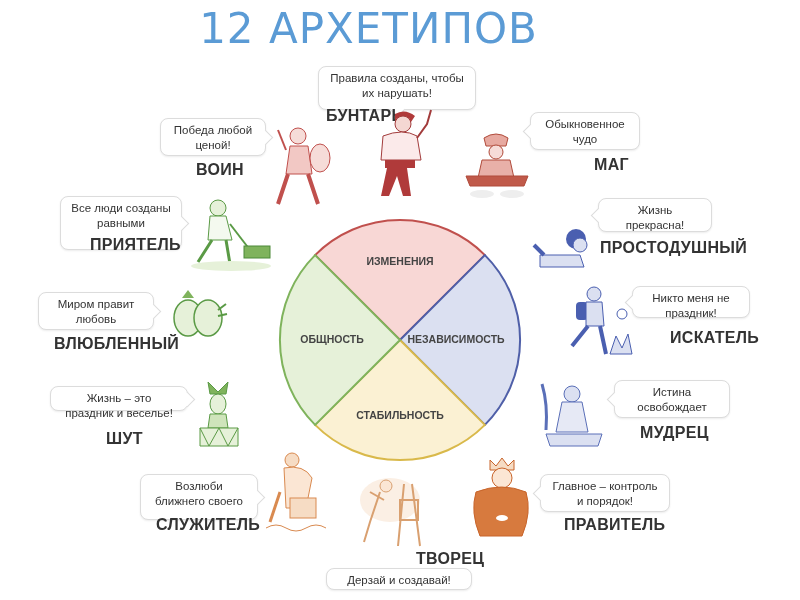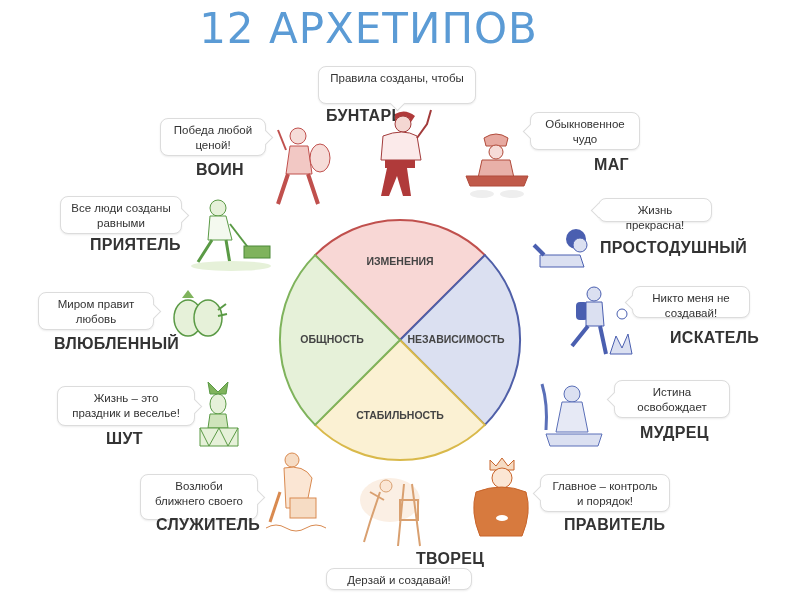--- a/index.html
+++ b/index.html
@@ -37,22 +37,23 @@
     <path d="M130,130 L214.9,214.9 A120,120 0 0 1 45.1,214.9 Z" fill="#fbf1d3" stroke="#d9b94a" stroke-width="2"></path>
 
     <path d="M130,130 L45.1,214.9 A120,120 0 0 1 45.1,45.1 Z" fill="#e6f1d9" stroke="#7fb35c" stroke-width="2"></path>
     <text class="wheel-label" x="130" y="55" text-anchor="middle">ИЗМЕНЕНИЯ</text>
     <text class="wheel-label" x="186" y="133" text-anchor="middle">НЕЗАВИСИМОСТЬ</text>
     <text class="wheel-label" x="130" y="209" text-anchor="middle">СТАБИЛЬНОСТЬ</text>
     <text class="wheel-label" x="62" y="133" text-anchor="middle">ОБЩНОСТЬ</text>
   </svg>
 </div>
 
-<div class="bubble tail-bottom" style="left:318px; top:66px; width:158px; height:38px;">
+<div class="bubble tail-bottom" style="left:318px; top:66px; width:158px; height:44px;">
   <div>Правила созданы, чтобы</div>
+  <div>их нарушать!</div>
 </div>
 <div class="name" style="left:326px; top:107px;">БУНТАРЬ</div>
 <svg class="figure" style="left:365px; top:108px;" width="70" height="92" viewBox="0 0 70 92">
   <path d="M30 6 q10 -6 20 2 l-4 6 q-8 -4 -16 0z" fill="#b03a3a"></path>
   <circle cx="38" cy="16" r="8" fill="#f4d7d2" stroke="#a23b3b"></circle>
   <path d="M18 28 q20 -8 34 0 l4 24 h-40z" fill="#fbeaea" stroke="#a23b3b"></path>
   <path d="M52 30 l10 -14 l4 -14" stroke="#a23b3b" stroke-width="2" fill="none"></path>
   <rect x="20" y="52" width="30" height="8" fill="#b03a3a"></rect>
   <path d="M22 60 l-6 28 h8 l8 -20 l6 20 h8 l-4 -28z" fill="#b03a3a"></path>
 </svg>
@@ -77,35 +78,35 @@
 <div class="name" style="left:568px; top:156px;padding-left:26px;">МАГ</div>
 <svg class="figure" style="left:462px; top:130px;" width="70" height="70" viewBox="0 0 70 70">
   <path d="M22 8 q12 -8 24 0 l-2 8 h-20z" fill="#e7a9a0" stroke="#b04a3a"></path>
   <circle cx="34" cy="22" r="7" fill="#f6dcd8" stroke="#b04a3a"></circle>
   <path d="M20 30 h28 l4 18 h-36z" fill="#e8b0a8" stroke="#b04a3a"></path>
   <path d="M4 46 h62 l-4 10 h-54z" fill="#c05a4a" stroke="#b04a3a"></path>
   <ellipse cx="20" cy="64" rx="12" ry="4" fill="#eee"></ellipse>
   <ellipse cx="50" cy="64" rx="12" ry="4" fill="#eee"></ellipse>
 </svg>
 
-<div class="bubble tail-right" style="left:60px; top:196px; width:122px; height:38px;">
+<div class="bubble tail-right" style="left:60px; top:196px; width:122px; height:54px;">
   <div>Все люди созданы</div>
   <div>равными</div>
 </div>
 <div class="name" style="left:90px; top:236px;">ПРИЯТЕЛЬ</div>
 <svg class="figure" style="left:186px; top:196px;" width="90" height="76" viewBox="0 0 90 76">
   <circle cx="32" cy="12" r="8" fill="#e6f1d9" stroke="#5a9a45"></circle>
   <path d="M24 20 h16 l6 24 h-24z" fill="#f4f9ef" stroke="#5a9a45"></path>
   <path d="M44 28 l20 26" stroke="#5a9a45" stroke-width="2"></path>
   <rect x="58" y="50" width="26" height="12" fill="#7fb35c" stroke="#4c8a39"></rect>
   <path d="M26 44 l-14 22 M40 44 l4 24" stroke="#5a9a45" stroke-width="3"></path>
   <ellipse cx="45" cy="70" rx="40" ry="5" fill="#e6f1d9"></ellipse>
 </svg>
 
-<div class="bubble tail-left" style="left:598px; top:198px; width:114px; height:24px;">
+<div class="bubble tail-left" style="left:598px; top:198px; width:114px; height:34px;">
   <div>Жизнь</div>
   <div>прекрасна!</div>
 </div>
 <div class="name" style="left:600px; top:239px;">ПРОСТОДУШНЫЙ</div>
 <svg class="figure" style="left:530px; top:225px;" width="70" height="50" viewBox="0 0 70 50">
   <circle cx="46" cy="14" r="10" fill="#4a5fb0"></circle>
   <circle cx="50" cy="20" r="7" fill="#dbe0f1" stroke="#4a5fb0"></circle>
   <path d="M10 30 h40 l4 12 h-44z" fill="#dbe0f1" stroke="#4a5fb0"></path>
   <path d="M4 20 l10 10" stroke="#4a5fb0" stroke-width="4"></path>
 </svg>
@@ -117,33 +118,33 @@
 <div class="name" style="left:54px; top:335px;">ВЛЮБЛЕННЫЙ</div>
 <svg class="figure" style="left:168px; top:288px;" width="60" height="60" viewBox="0 0 60 60">
   <ellipse cx="20" cy="30" rx="14" ry="18" fill="#e6f1d9" stroke="#5a9a45" stroke-width="1.5"></ellipse>
   <ellipse cx="40" cy="30" rx="14" ry="18" fill="#e6f1d9" stroke="#5a9a45" stroke-width="1.5"></ellipse>
   <path d="M14 10 l6 -8 l6 8z" fill="#7fb35c"></path>
   <path d="M50 22 l8 -6 M50 28 l9 -2" stroke="#5a9a45" stroke-width="2"></path>
 </svg>
 
 <div class="bubble tail-left" style="left:632px; top:286px; width:118px; height:32px;text-align:center;">
   <div>Никто меня не</div>
-  <div>создавай!</div>
+  <div>праздник!</div>
 </div>
 <div class="name" style="left:658px; top:329px;margin-left:12px;">ИСКАТЕЛЬ</div>
 <svg class="figure" style="left:566px; top:282px;" width="70" height="80" viewBox="0 0 70 80">
   <circle cx="28" cy="12" r="7" fill="#dbe0f1" stroke="#4a5fb0"></circle>
   <rect x="10" y="20" width="12" height="18" rx="4" fill="#4a5fb0"></rect>
   <path d="M20 20 h16 l2 24 h-18z" fill="#dbe0f1" stroke="#4a5fb0"></path>
   <path d="M22 44 l-16 20 M34 44 l6 28" stroke="#4a5fb0" stroke-width="4"></path>
   <circle cx="56" cy="32" r="5" fill="none" stroke="#4a5fb0"></circle>
   <path d="M44 72 l6 -18 l6 12 l6 -14 l4 20z" fill="#dbe0f1" stroke="#4a5fb0"></path>
 </svg>
 
-<div class="bubble tail-right" style="left:50px; top:386px; width:138px; height:40px;margin-left:7px;">
+<div class="bubble tail-right" style="left:50px; top:386px; width:138px; height:25px;">
   <div>Жизнь – это</div>
   <div>праздник и веселье!</div>
 </div>
 <div class="name" style="left:106px; top:430px;">ШУТ</div>
 <svg class="figure" style="left:194px; top:376px;" width="50" height="74" viewBox="0 0 50 74">
   <path d="M14 6 l10 10 l10 -10 l-2 12 h-16z" fill="#7fb35c" stroke="#5a9a45"></path>
   <ellipse cx="24" cy="28" rx="8" ry="10" fill="#e6f1d9" stroke="#5a9a45"></ellipse>
   <path d="M16 38 h16 l2 14 h-20z" fill="#cfe4bb" stroke="#5a9a45"></path>
   <path d="M6 52 h38 v18 h-38z" fill="#e6f1d9" stroke="#5a9a45"></path>
   <path d="M6 52 l9 18 l10 -18 l9 18 l10 -18" stroke="#5a9a45" fill="none"></path>

